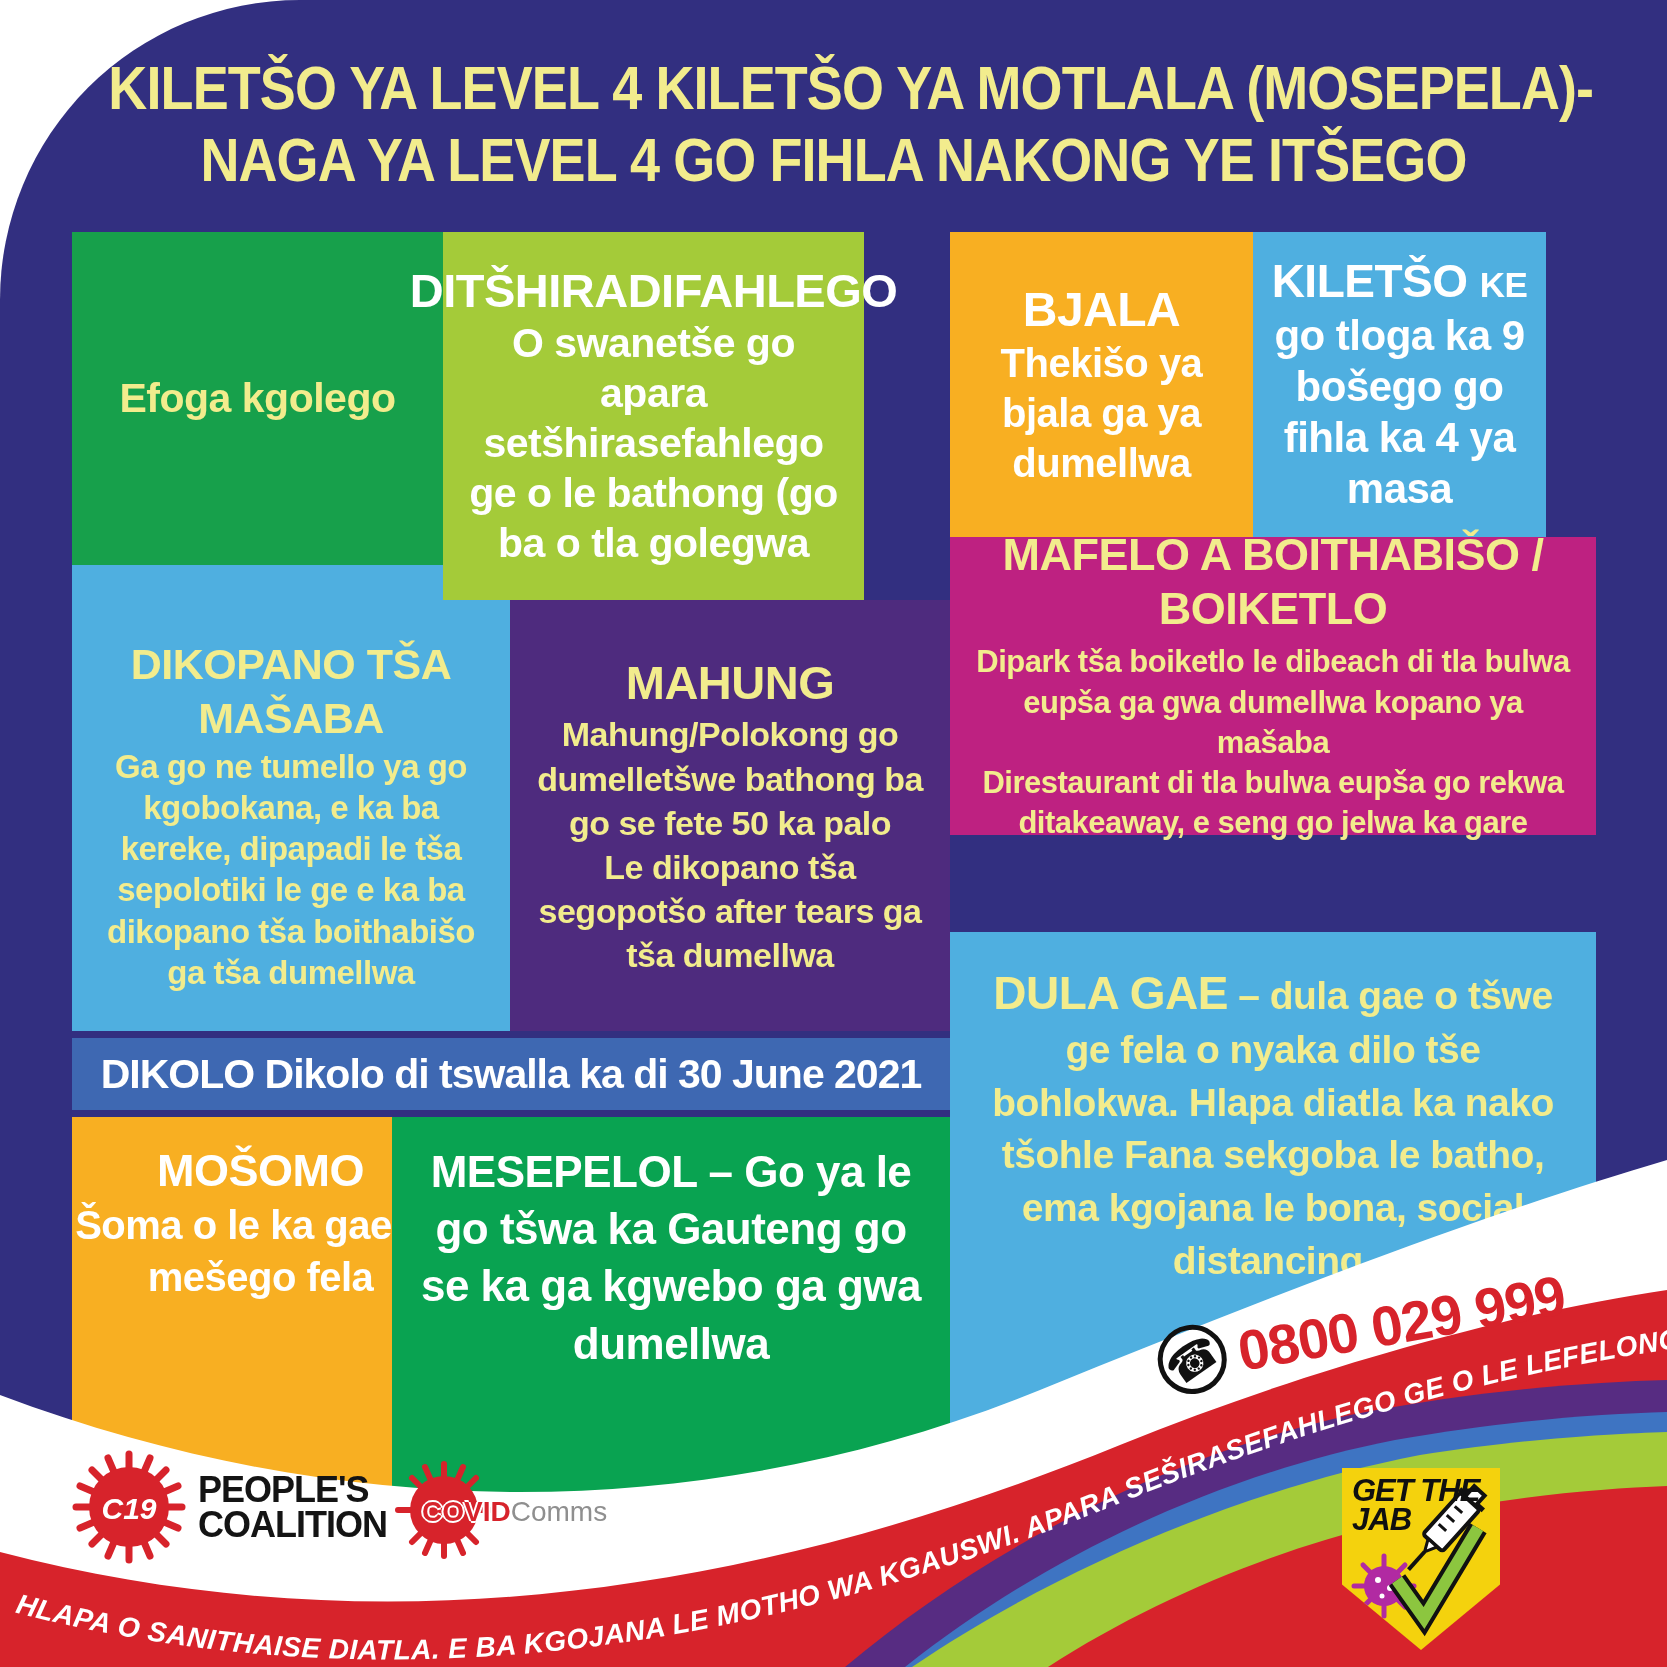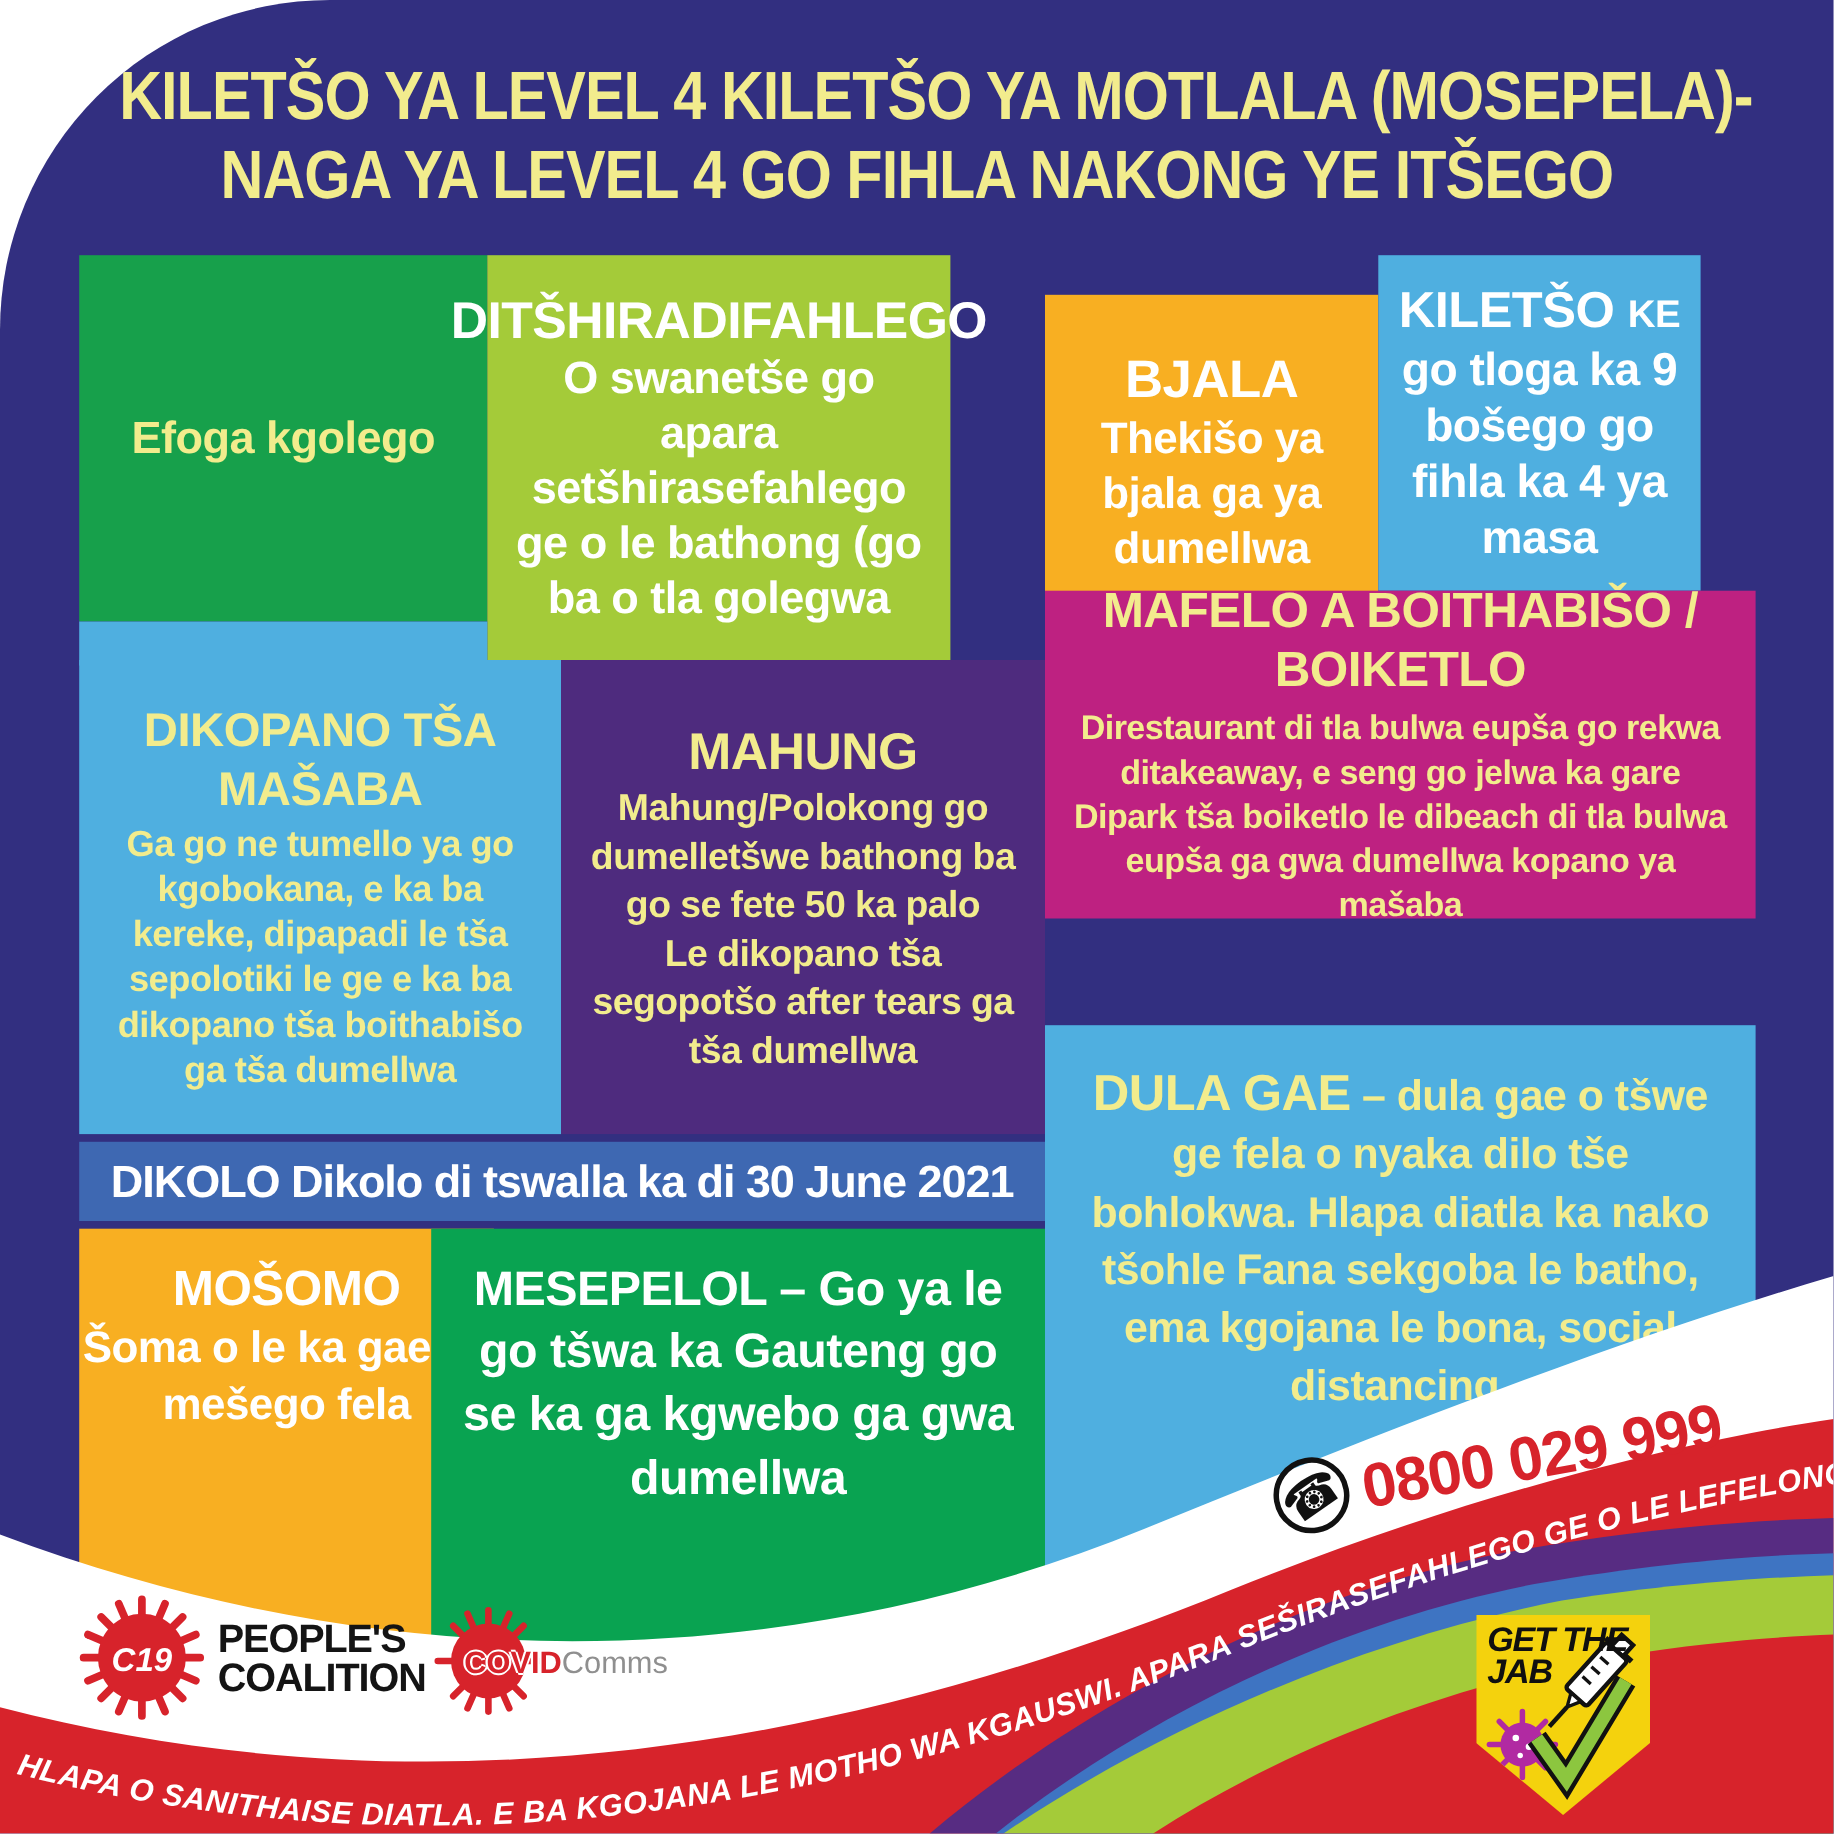--- a/index.html
+++ b/index.html
@@ -22,21 +22,21 @@
   .box .hd{display:block;}
   .box .bd{display:block;}
   
   .b-ipoloke{left:72px;top:232px;width:371px;height:333px;background:var(--green);
              color:var(--yellow);font-size:41px;line-height:1.22;padding:8px 26px;}
   .b-ditshira{left:443px;top:232px;width:421px;height:368px;background:var(--lime);
              color:#fff;padding:8px 14px;}
   .b-ditshira .hd{font-size:47px;line-height:1.15;}
   .b-ditshira .bd{font-size:41px;line-height:1.22;}
   .b-bjala{left:950px;top:232px;width:303px;height:305px;background:var(--orange);
-             color:#fff;padding:8px 18px;margin-top:36px;}
+             color:#fff;padding:8px 18px;}
   .b-bjala .hd{font-size:48px;line-height:1.2;}
   .b-bjala .bd{font-size:40px;line-height:1.25;}
   .b-kiletso{left:1253px;top:232px;width:293px;height:305px;background:var(--lblue);
              color:#fff;padding:8px 18px;}
   .b-kiletso .hd{font-size:46px;line-height:1.2;}
   .b-kiletso .hd .small{font-size:35px;}
   .b-kiletso .bd{font-size:42px;line-height:1.22;}
   .b-dikopano-ext{left:72px;top:565px;width:371px;height:40px;background:var(--lblue);}
   .b-dikopano{left:72px;top:600px;width:438px;height:431px;background:var(--lblue);
              color:var(--yellow);padding:4px 16px;}
@@ -122,22 +122,22 @@
   </section>
 
   <section class="box b-mahung">
     <span class="hd">MAHUNG</span>
     <span class="bd">Mahung/Polokong go dumelletšwe bathong ba go se fete 50 ka palo</span>
     <span class="bd">Le dikopano tša segopotšo after tears ga tša dumellwa</span>
   </section>
 
   <section class="box b-mafelo">
     <span class="hd">MAFELO A BOITHABIŠO / BOIKETLO</span>
+    <span class="bd">Dipark tša boiketlo le dibeach di tla bulwa eupša ga gwa dumellwa kopano ya mašaba</span>
     <span class="bd">Direstaurant di tla bulwa eupša go rekwa ditakeaway, e seng go jelwa ka gare</span>
-    <span class="bd">Dipark tša boiketlo le dibeach di tla bulwa eupša ga gwa dumellwa kopano ya mašaba</span>
   </section>
 
   <section class="box b-dulagae">
     <span class="flow"><span class="hd-inline">DULA GAE</span><span> – dula gae o tšwe ge fela o nyaka dilo tše bohlokwa. Hlapa diatla ka nako tšohle Fana sekgoba le batho, ema kgojana le bona, social distancing.</span></span>
   </section>
 
   <section class="box b-dikolo">
     <span>DIKOLO Dikolo di tswalla ka di 30 June 2021</span>
   </section>
 

